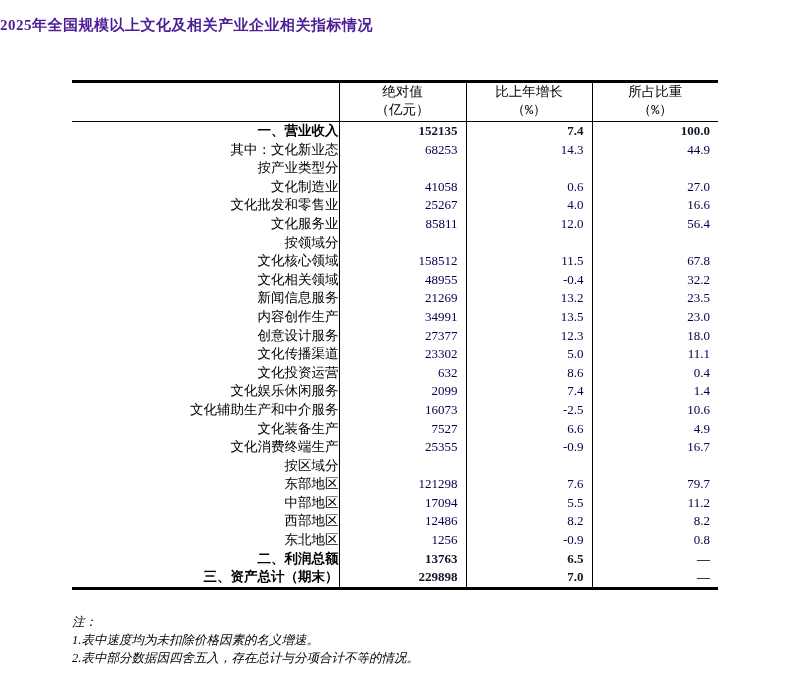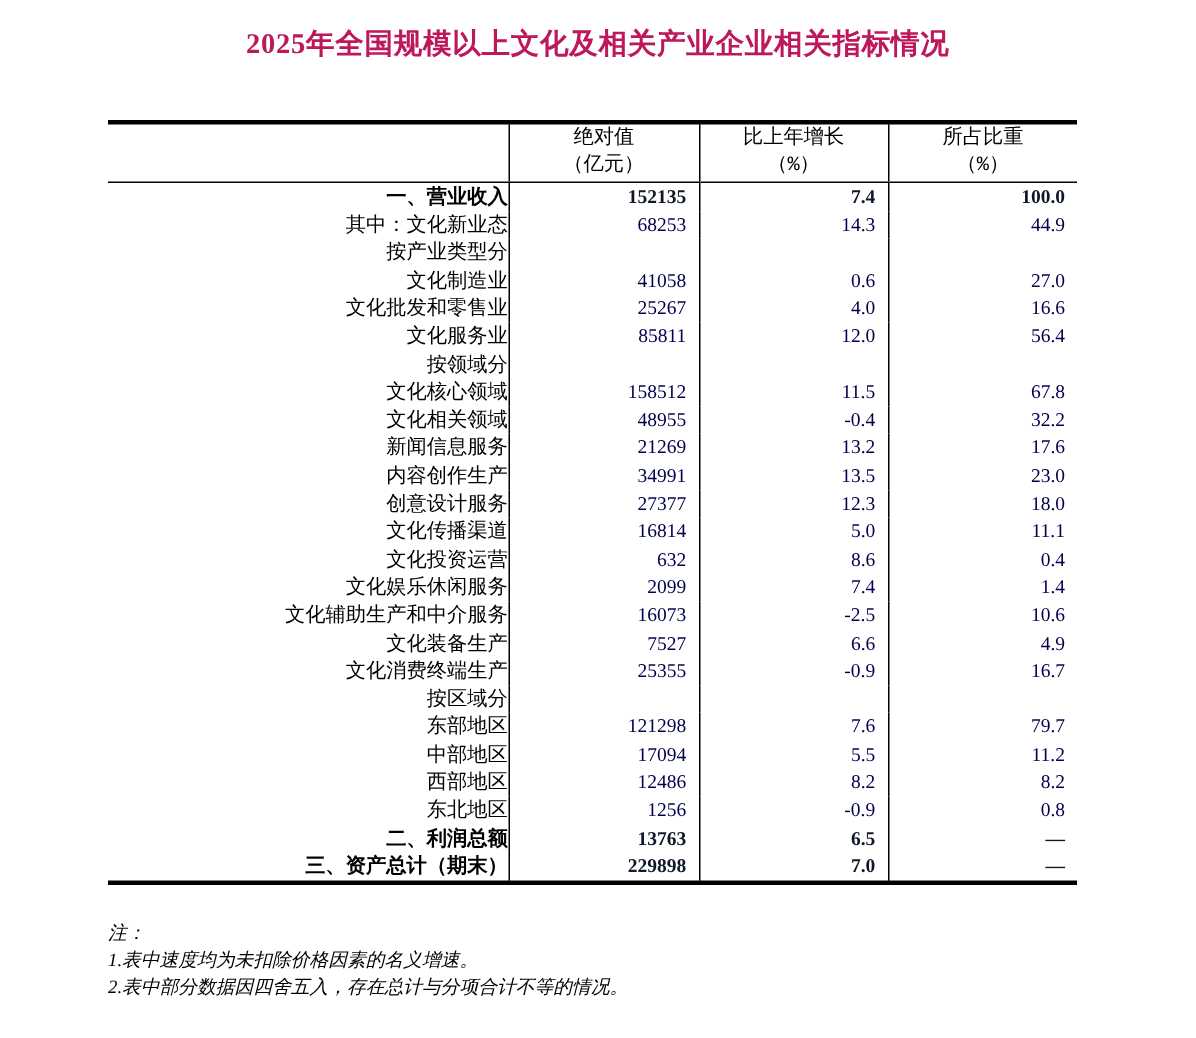--- a/index.html
+++ b/index.html
@@ -12,24 +12,24 @@
   .page {
     position: relative;
     width: 797px; height: 692px;
     background: #ffffff;
     overflow: hidden;
   }
   .title {
     position: absolute;
     top: 16px; left: 0;
     width: 100%;
-    text-align: center;
-    font-size: 19px;
+    text-align: left;
+    font-size: 15px;
     font-weight: bold;
-    color: #be185d;
+    color: #4c1d95;
     letter-spacing: 0.5px;
   }
   table.stat-table {
     position: absolute;
     left: 72px; top: 80px;
     width: 646px;
     border-collapse: collapse;
     table-layout: fixed;
     border-top: 3px solid #000;
     border-bottom: 3px solid #000;
@@ -160,37 +160,37 @@
         <tr>
           <td class="label-cell indent-1">文化相关领域</td>
           <td class="num-cell">48955</td>
           <td class="num-cell">-0.4</td>
           <td class="num-cell">32.2</td>
         </tr>
         <tr>
           <td class="label-cell indent-1">新闻信息服务</td>
           <td class="num-cell">21269</td>
           <td class="num-cell">13.2</td>
-          <td class="num-cell">17.6</td>
+          <td class="num-cell">23.5</td>
         </tr>
         <tr>
           <td class="label-cell indent-1">内容创作生产</td>
           <td class="num-cell">34991</td>
           <td class="num-cell">13.5</td>
           <td class="num-cell">23.0</td>
         </tr>
         <tr>
           <td class="label-cell indent-1">创意设计服务</td>
           <td class="num-cell">27377</td>
           <td class="num-cell">12.3</td>
           <td class="num-cell">18.0</td>
         </tr>
         <tr>
           <td class="label-cell indent-1">文化传播渠道</td>
-          <td class="num-cell">16814</td>
+          <td class="num-cell">23302</td>
           <td class="num-cell">5.0</td>
           <td class="num-cell">11.1</td>
         </tr>
         <tr>
           <td class="label-cell indent-1">文化投资运营</td>
           <td class="num-cell">632</td>
           <td class="num-cell">8.6</td>
           <td class="num-cell">0.4</td>
         </tr>
         <tr>

